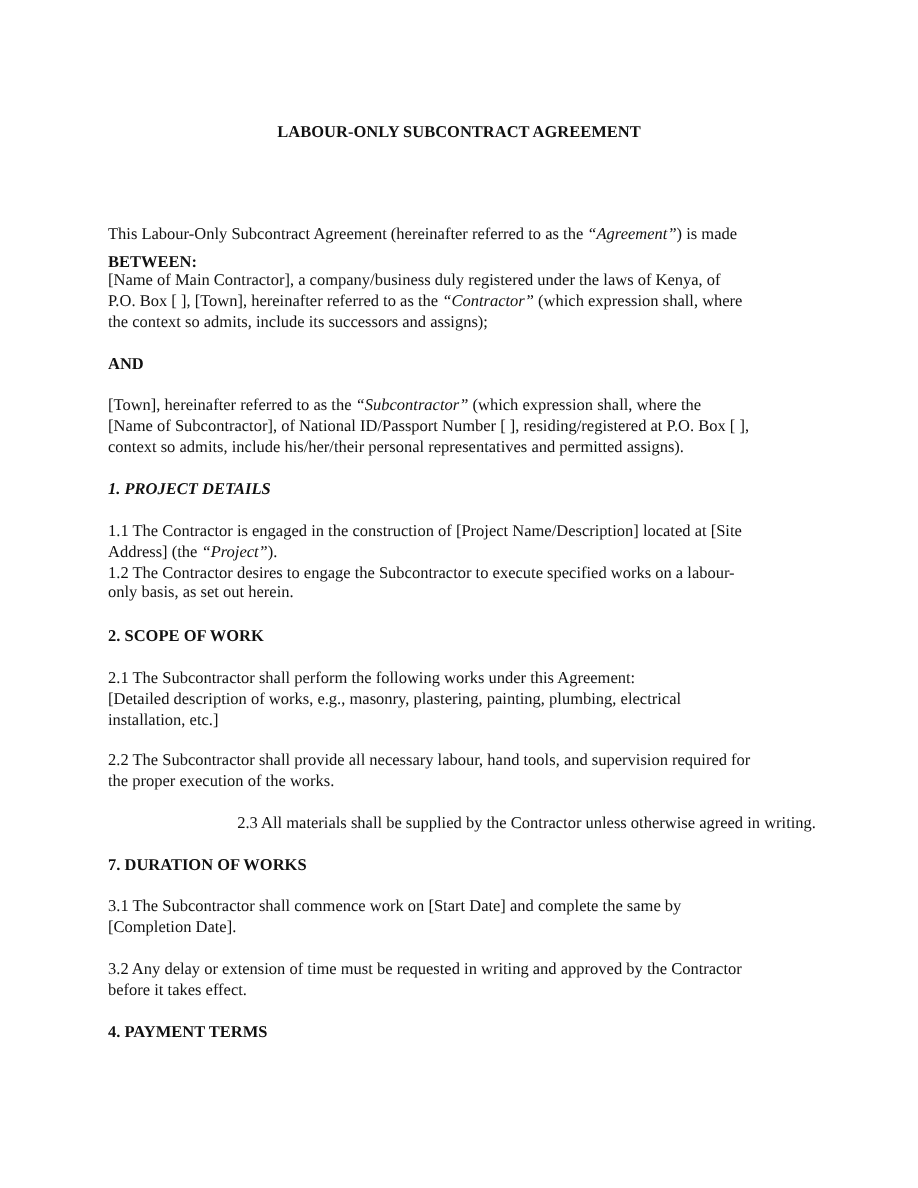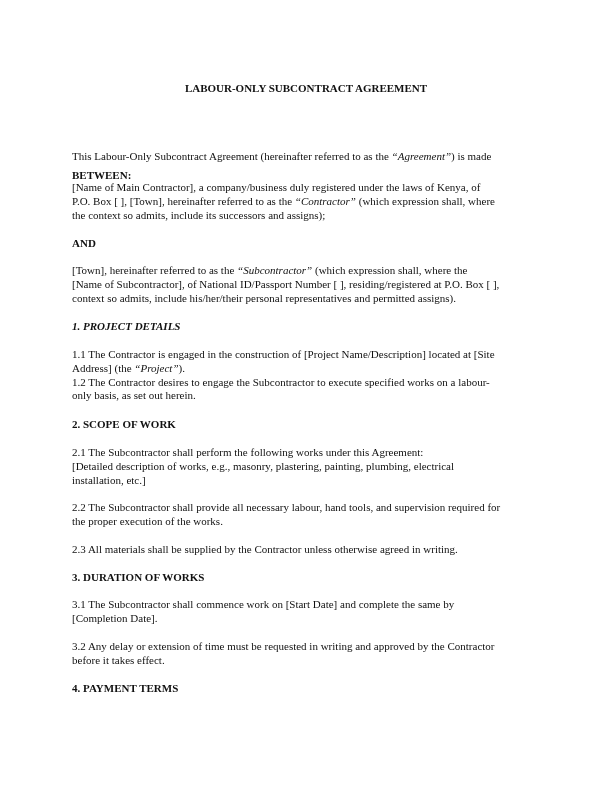--- a/index.html
+++ b/index.html
@@ -58,25 +58,25 @@
     <span class="line">2.1 The Subcontractor shall perform the following works under this Agreement:</span>
     <span class="line">[Detailed description of works, e.g., masonry, plastering, painting, plumbing, electrical</span>
     <span class="line">installation, etc.]</span>
   </div>
 
   <div class="blk" style="top:501px;">
     <span class="line">2.2 The Subcontractor shall provide all necessary labour, hand tools, and supervision required for</span>
     <span class="line">the proper execution of the works.</span>
   </div>
 
-  <div class="blk" style="top:543px;">
+  <div class="blk" style="top:543px;text-align:right;">
     <span class="line">2.3 All materials shall be supplied by the Contractor unless otherwise agreed in writing.</span>
   </div>
 
-  <div class="blk h" style="top:571px;">3. DURATION OF WORKS</div>
+  <div class="blk h" style="top:571px;">7. DURATION OF WORKS</div>
 
   <div class="blk" style="top:598px;">
     <span class="line">3.1 The Subcontractor shall commence work on [Start Date] and complete the same by</span>
     <span class="line">[Completion Date].</span>
   </div>
 
   <div class="blk" style="top:640px;">
     <span class="line">3.2 Any delay or extension of time must be requested in writing and approved by the Contractor</span>
     <span class="line">before it takes effect.</span>
   </div>

